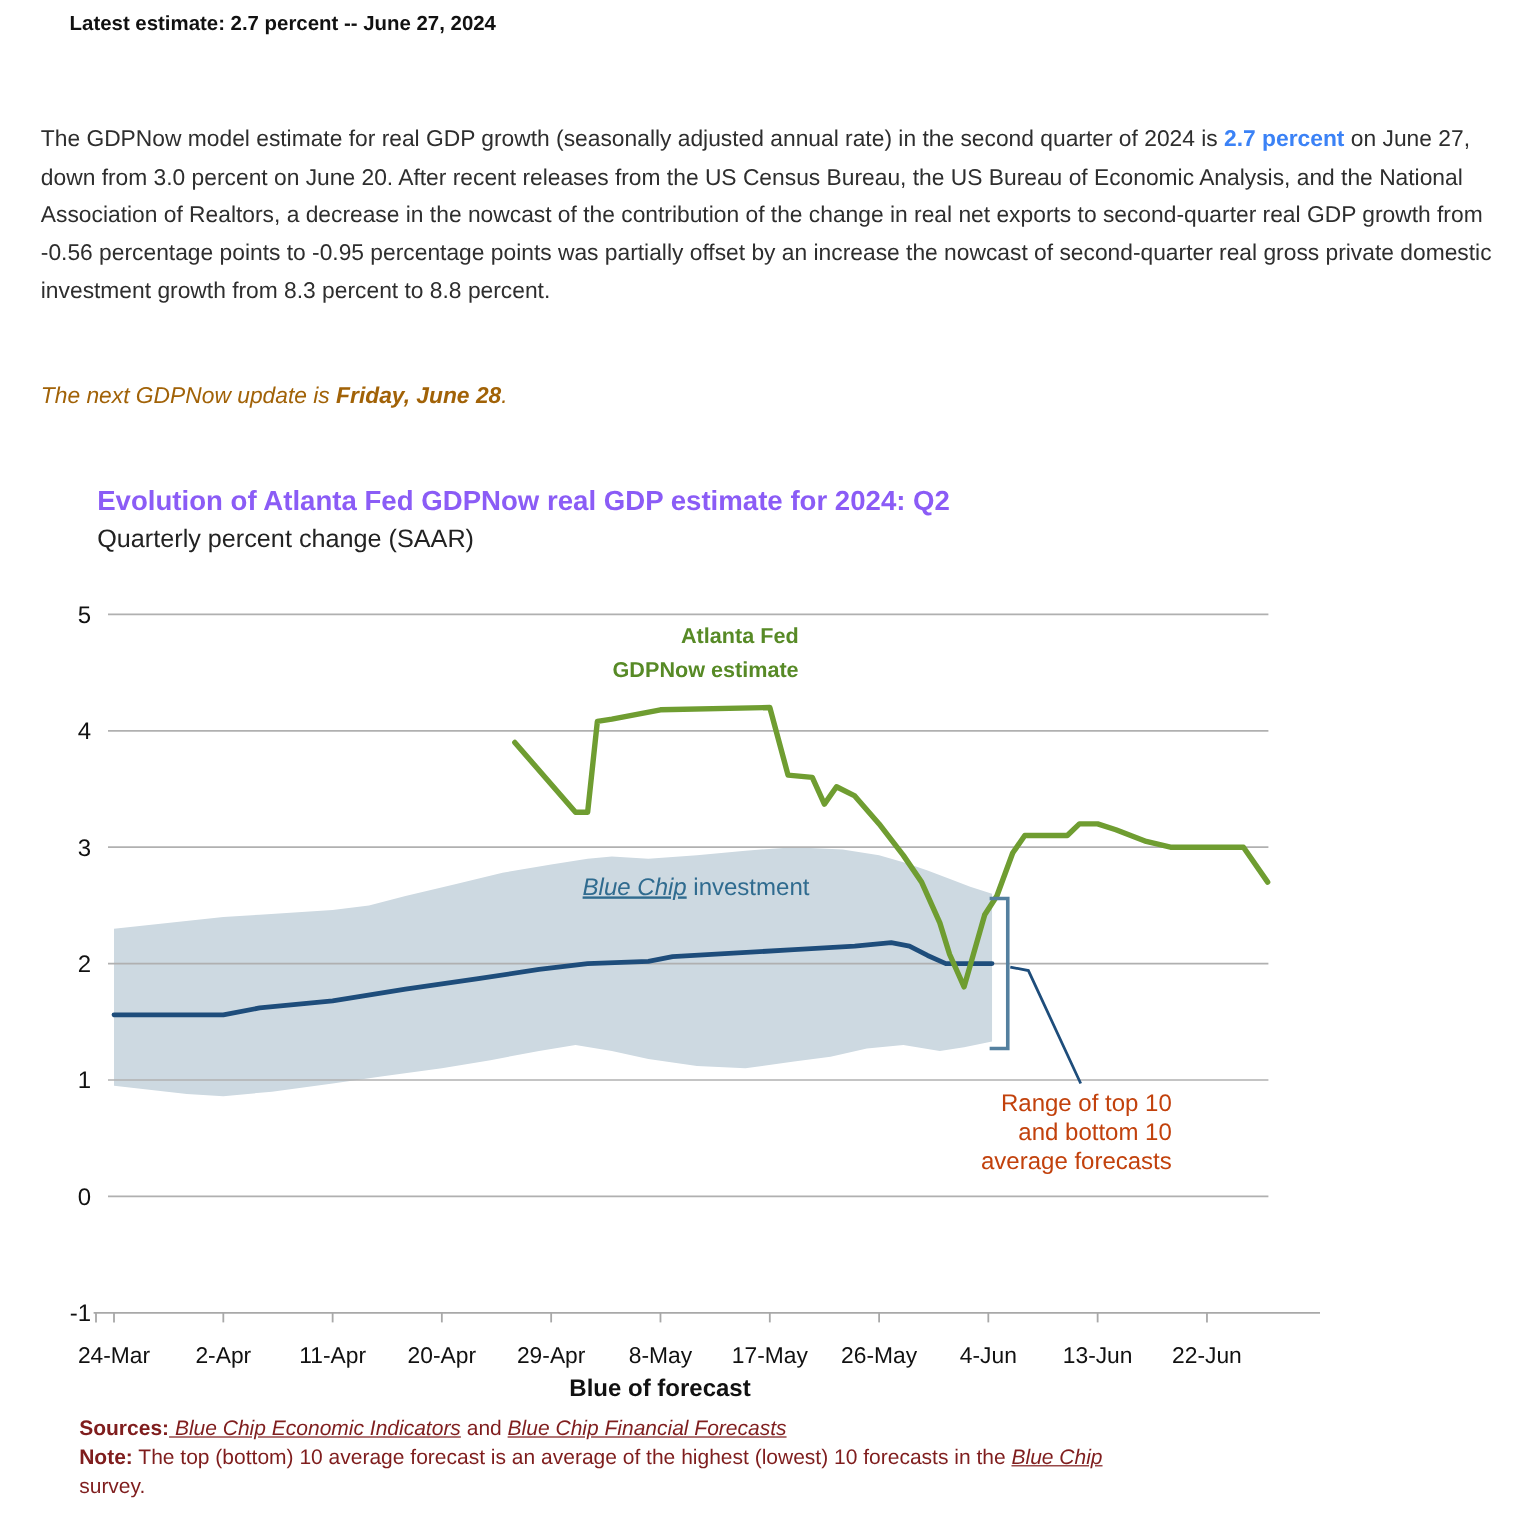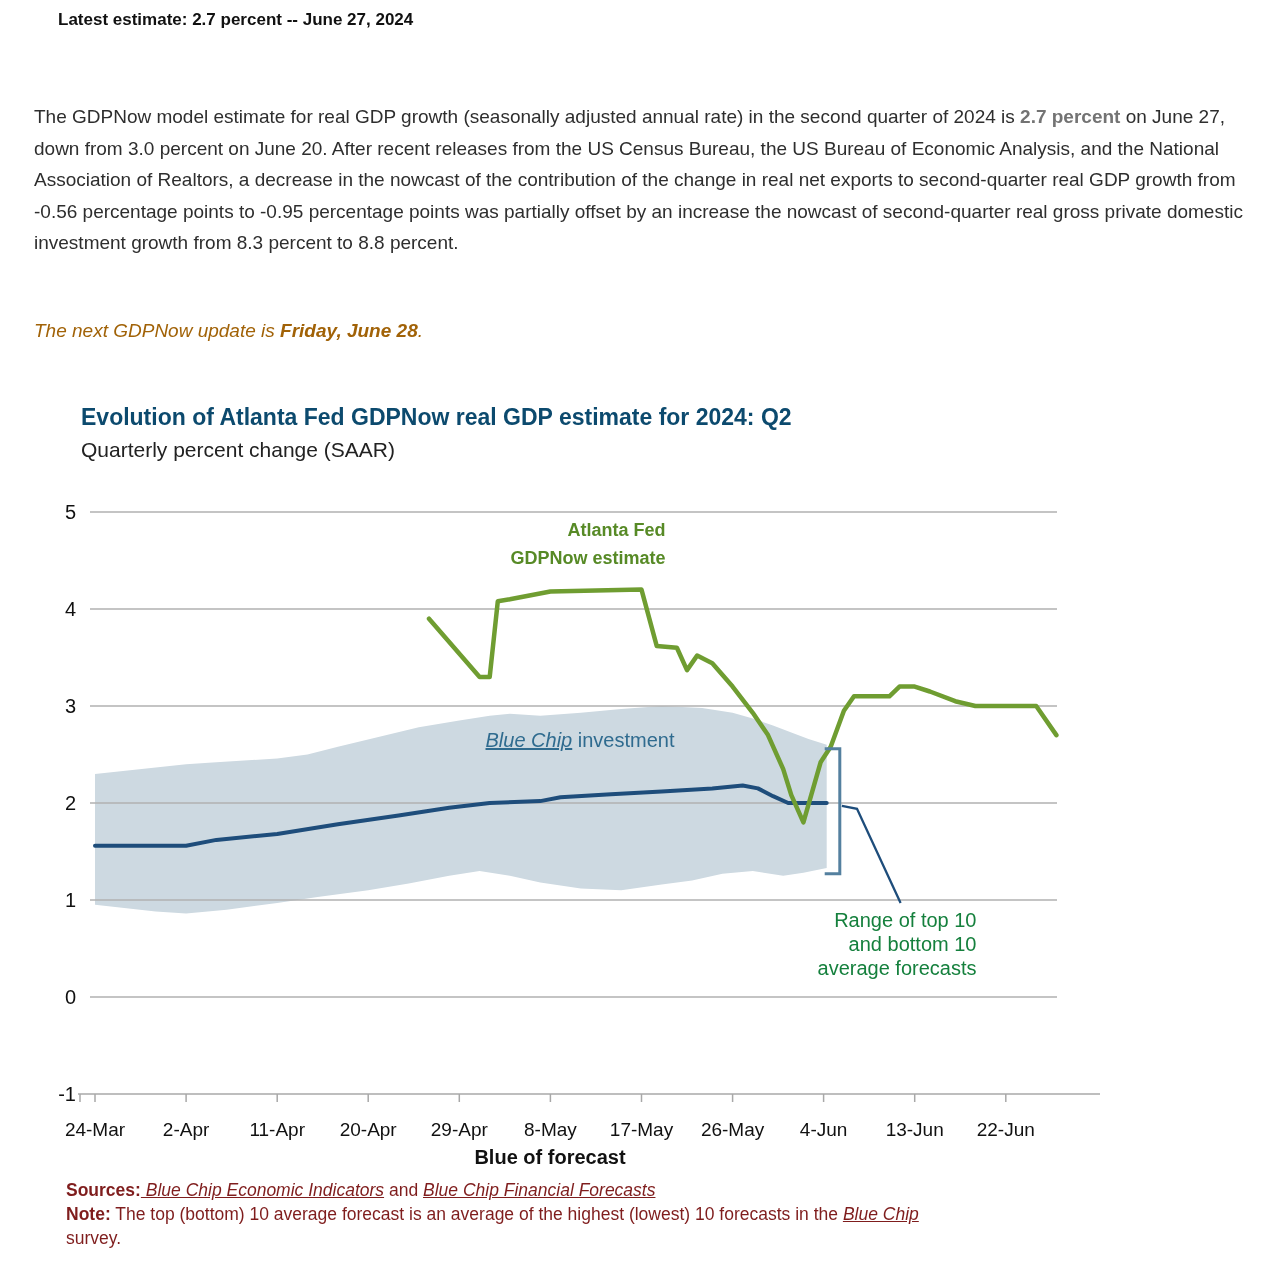--- a/index.html
+++ b/index.html
@@ -1,29 +1,29 @@
 <!DOCTYPE html>
 <html><head>
 <meta charset="utf-8">
 <style>
   html,body{margin:0;padding:0;background:#ffffff;}
   #page{position:relative;width:1277px;height:1267px;background:#ffffff;overflow:hidden;
         font-family:"Liberation Sans","DejaVu Sans",sans-serif;color:#1a1a1a;}
   .abs{position:absolute;}
   #headline{left:34px;top:10px;font-size:17px;font-weight:bold;color:#111;margin-left:24px;}
   #paragraph{left:34px;top:101px;width:1232px;font-size:19px;line-height:31.5px;color:#2e2e2e;}
-  #paragraph b{color:#737373;}
+  #paragraph b{color:#3b82f6;}
   #update-note{left:34px;top:320px;font-size:19px;font-style:italic;color:#a16207;}
-  #chart-title{left:81px;top:404px;font-size:23px;font-weight:bold;color:#0c4a6e;white-space:nowrap;}
+  #chart-title{left:81px;top:404px;font-size:23px;font-weight:bold;color:#8b5cf6;white-space:nowrap;}
   #chart-subtitle{left:81px;top:438px;font-size:21px;color:#222;white-space:nowrap;}
   #chart-svg{left:0;top:480px;}
   .chart-label{text-align:right;transform:translateX(-50%);white-space:nowrap;}
   #atlanta-label{left:588px;top:516px;font-size:18px;font-weight:bold;line-height:28px;color:#578a26;}
   #bluechip-label{left:580px;top:729px;font-size:20px;color:#2f6b8f;}
-  #range-label{left:897px;top:908px;font-size:20px;line-height:24px;color:#15803d;}
+  #range-label{left:897px;top:908px;font-size:20px;line-height:24px;color:#c2410c;}
   #xaxis-title{left:550px;top:1146px;font-size:20px;font-weight:bold;color:#111;transform:translateX(-50%);}
   #footnotes{left:66px;top:1178px;font-size:17.5px;line-height:24px;color:#7f1d1d;}
   .it{font-style:italic;text-decoration:underline;}
   .bd{font-weight:bold;}
   svg text{font-family:"Liberation Sans","DejaVu Sans",sans-serif;}
 </style>
 </head>
 <body>
 
 <div id="page">

